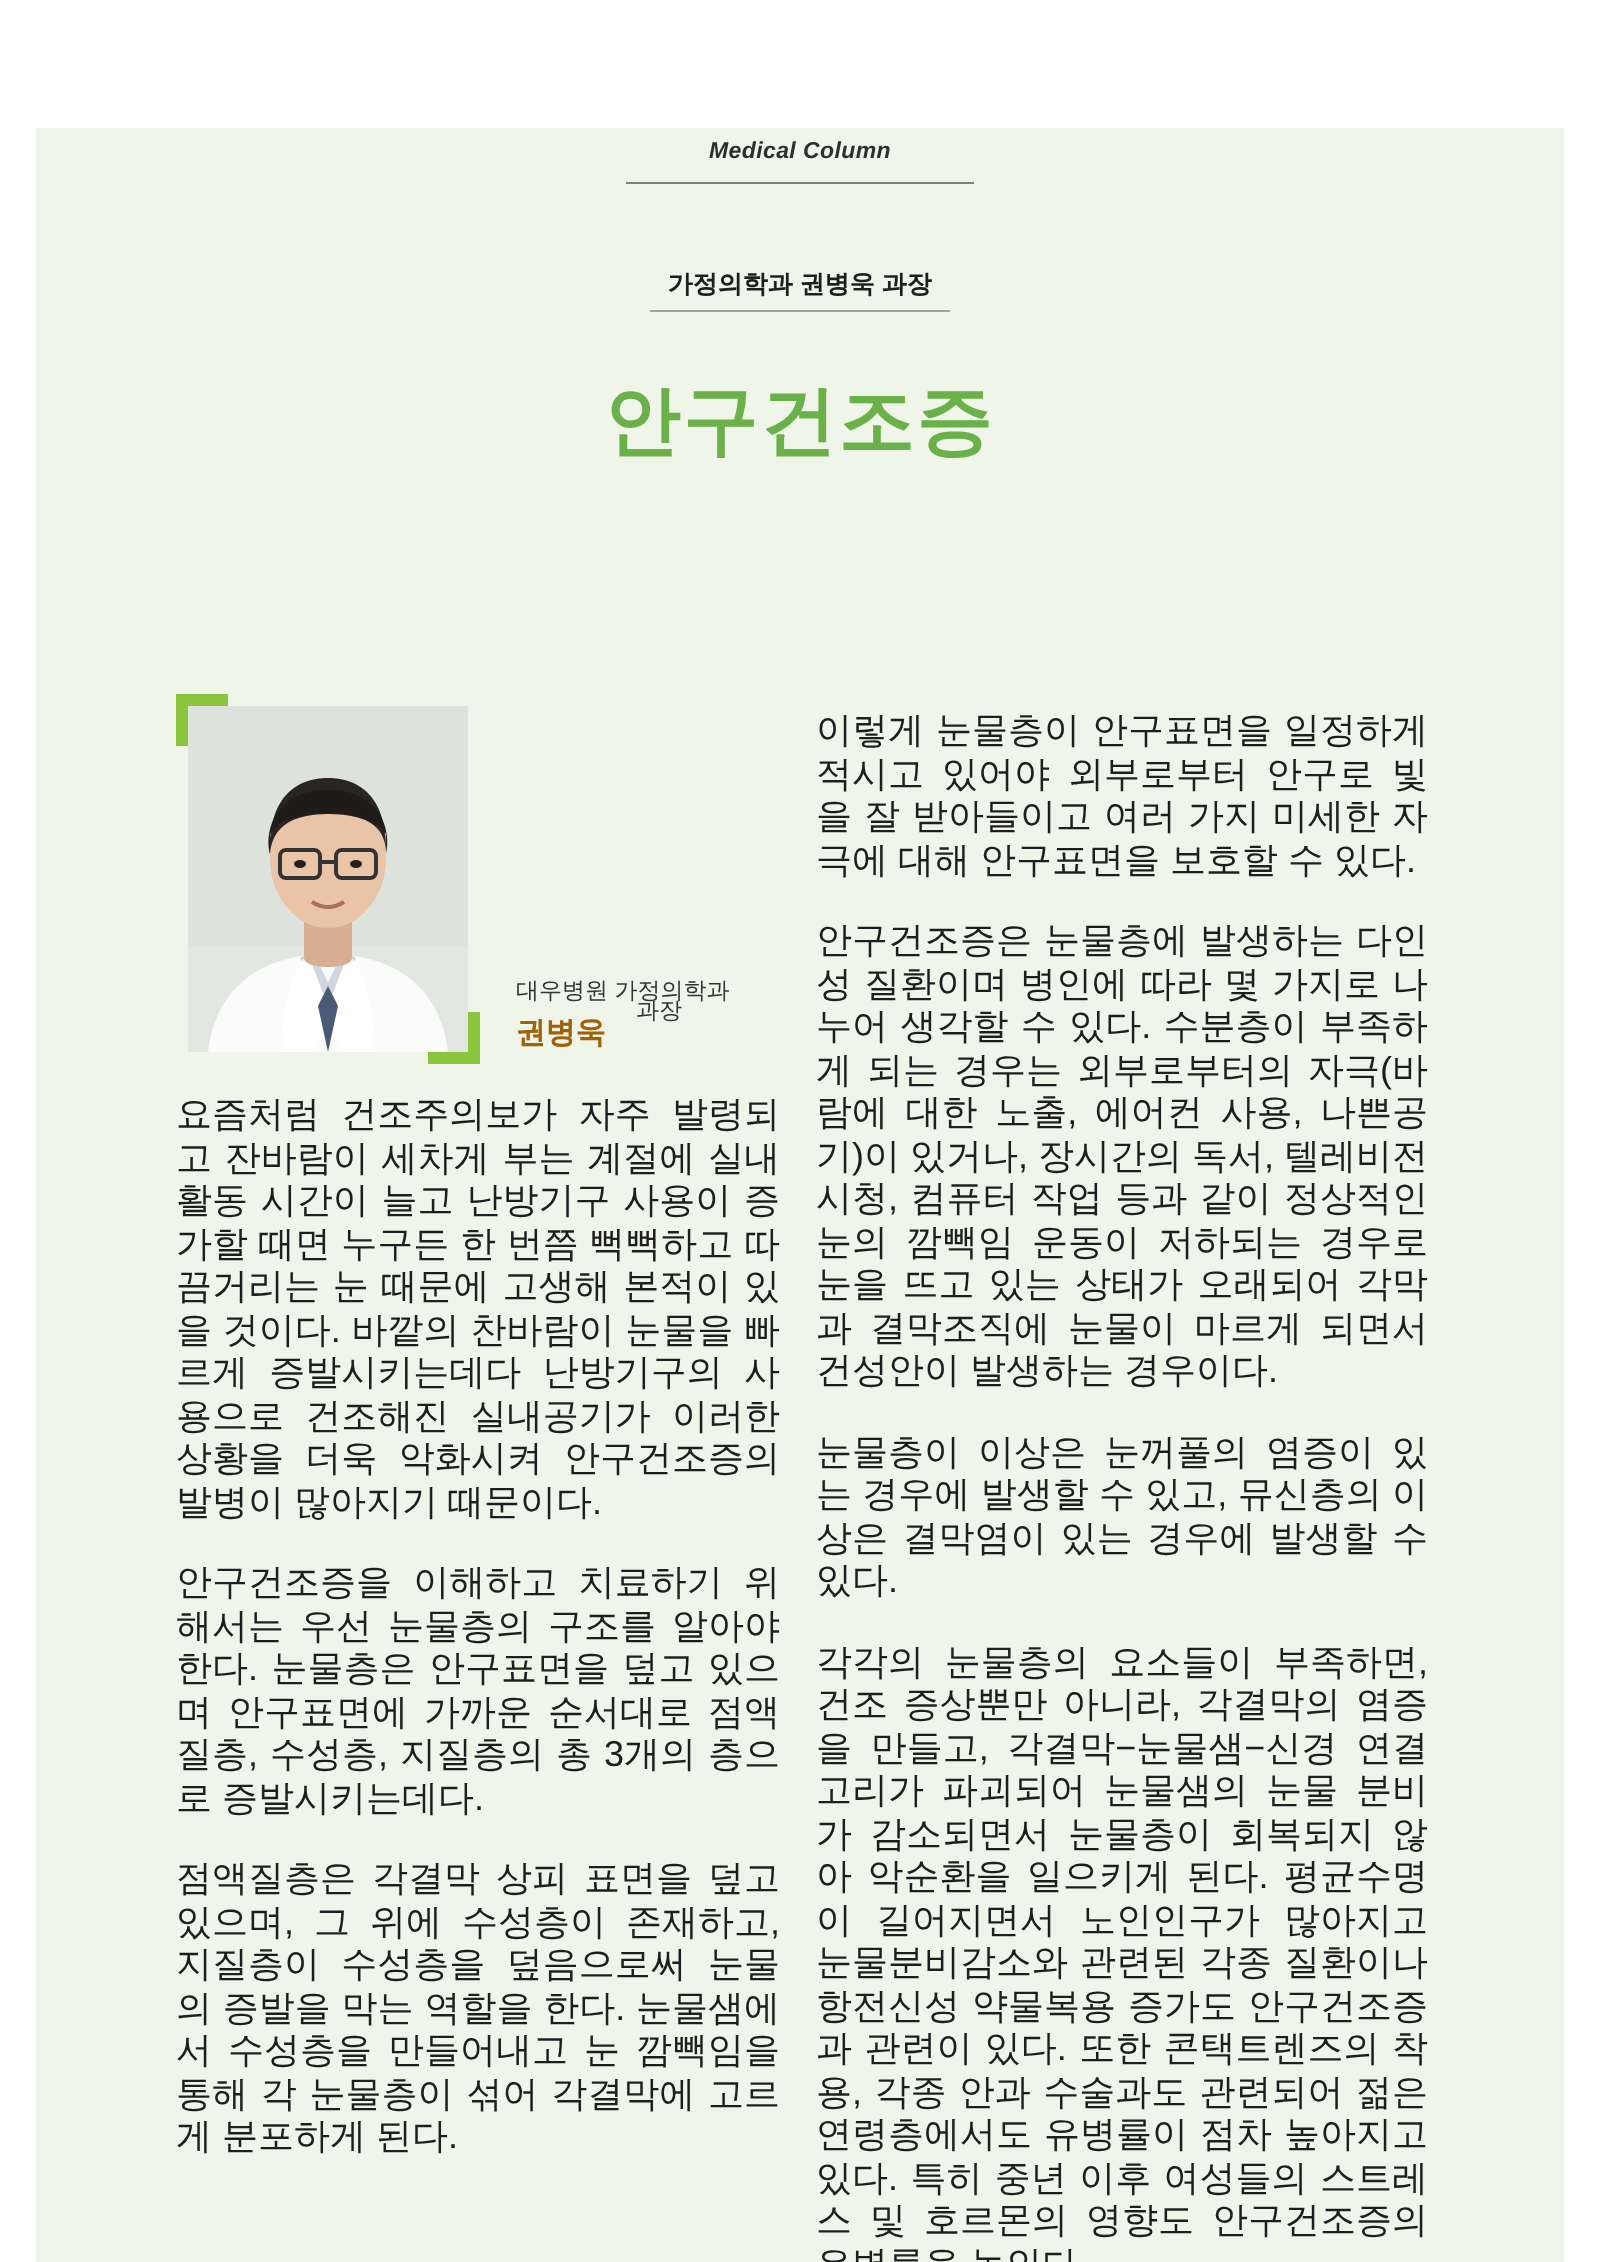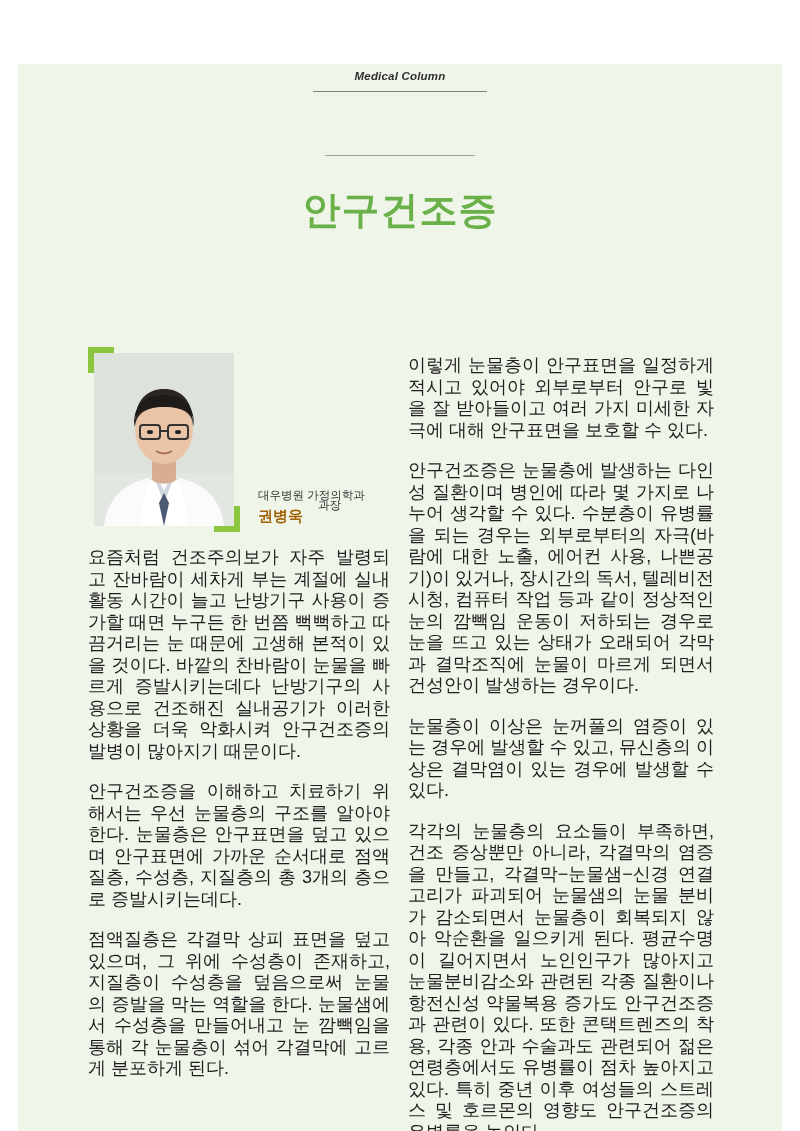--- a/index.html
+++ b/index.html
@@ -189,20 +189,21 @@
 </style>
 </head>
 <body>
 
 <div class="page">
   <div class="tint"></div>
 
   <div class="runhead">Medical Column</div>
   <div class="runhead-rule"></div>
 
+  <div class="byline">가정의학과 권병욱 과장</div>
   <div class="byline-rule"></div>
 
   <div class="title">안구건조증</div>
 
   <div class="photo-wrap">
     <div class="photo-frame-tl"></div>
     <div class="photo-frame-tl2"></div>
     <div class="photo-frame-br"></div>
     <div class="photo-frame-br2"></div>
     <div class="photo">
@@ -241,18 +242,18 @@
   <div class="cap-role">과장</div>
 
   <div class="col col-left">
     <p>요즘처럼 건조주의보가 자주 발령되고 잔바람이 세차게 부는 계절에 실내 활동 시간이 늘고 난방기구 사용이 증가할 때면 누구든 한 번쯤 뻑뻑하고 따끔거리는 눈 때문에 고생해 본적이 있을 것이다. 바깥의 찬바람이 눈물을 빠르게 증발시키는데다 난방기구의 사용으로 건조해진 실내공기가 이러한 상황을 더욱 악화시켜 안구건조증의 발병이 많아지기 때문이다.</p>
     <p>안구건조증을 이해하고 치료하기 위해서는 우선 눈물층의 구조를 알아야 한다. 눈물층은 안구표면을 덮고 있으며 안구표면에 가까운 순서대로 점액질층, 수성층, 지질층의 총 3개의 층으로 증발시키는데다.</p>
     <p>점액질층은 각결막 상피 표면을 덮고 있으며, 그 위에 수성층이 존재하고, 지질층이 수성층을 덮음으로써 눈물의 증발을 막는 역할을 한다. 눈물샘에서 수성층을 만들어내고 눈 깜빽임을 통해 각 눈물층이 섞어 각결막에 고르게 분포하게 된다.</p>
   </div>
 
   <div class="col col-right">
     <p>이렇게 눈물층이 안구표면을 일정하게 적시고 있어야 외부로부터 안구로 빛을 잘 받아들이고 여러 가지 미세한 자극에 대해 안구표면을 보호할 수 있다.</p>
-    <p>안구건조증은 눈물층에 발생하는 다인성 질환이며 병인에 따라 몇 가지로 나누어 생각할 수 있다. 수분층이 유병률을 되는 경우는 외부로부터의 자극(바람에 대한 노출, 에어컨 사용, 나쁜공기)이 있거나, 장시간의 독서, 텔레비전 시청, 컴퓨터 작업 등과 같이 정상적인 눈의 깜빽임 운동이 저하되는 경우로 눈을 뜨고 있는 상태가 오래되어 각막과 결막조직에 눈물이 마르게 되면서 건성안이 발생하는 경우이다.</p>
+    <p>안구건조증은 눈물층에 발생하는 다인성 질환이며 병인에 따라 몇 가지로 나누어 생각할 수 있다. 수분층이 부족하게 되는 경우는 외부로부터의 자극(바람에 대한 노출, 에어컨 사용, 나쁜공기)이 있거나, 장시간의 독서, 텔레비전 시청, 컴퓨터 작업 등과 같이 정상적인 눈의 깜빽임 운동이 저하되는 경우로 눈을 뜨고 있는 상태가 오래되어 각막과 결막조직에 눈물이 마르게 되면서 건성안이 발생하는 경우이다.</p>
     <p>눈물층이 이상은 눈꺼풀의 염증이 있는 경우에 발생할 수 있고, 뮤신층의 이상은 결막염이 있는 경우에 발생할 수 있다.</p>
     <p>각각의 눈물층의 요소들이 부족하면, 건조 증상뿐만 아니라, 각결막의 염증을 만들고, 각결막−눈물샘−신경 연결고리가 파괴되어 눈물샘의 눈물 분비가 감소되면서 눈물층이 회복되지 않아 악순환을 일으키게 된다. 평균수명이 길어지면서 노인인구가 많아지고 눈물분비감소와 관련된 각종 질환이나 항전신성 약물복용 증가도 안구건조증과 관련이 있다. 또한 콘택트렌즈의 착용, 각종 안과 수술과도 관련되어 젊은 연령층에서도 유병률이 점차 높아지고 있다. 특히 중년 이후 여성들의 스트레스 및 호르몬의 영향도 안구건조증의 유병률을 높인다.</p>
   </div>
 
 </div>
 
 </body></html>

